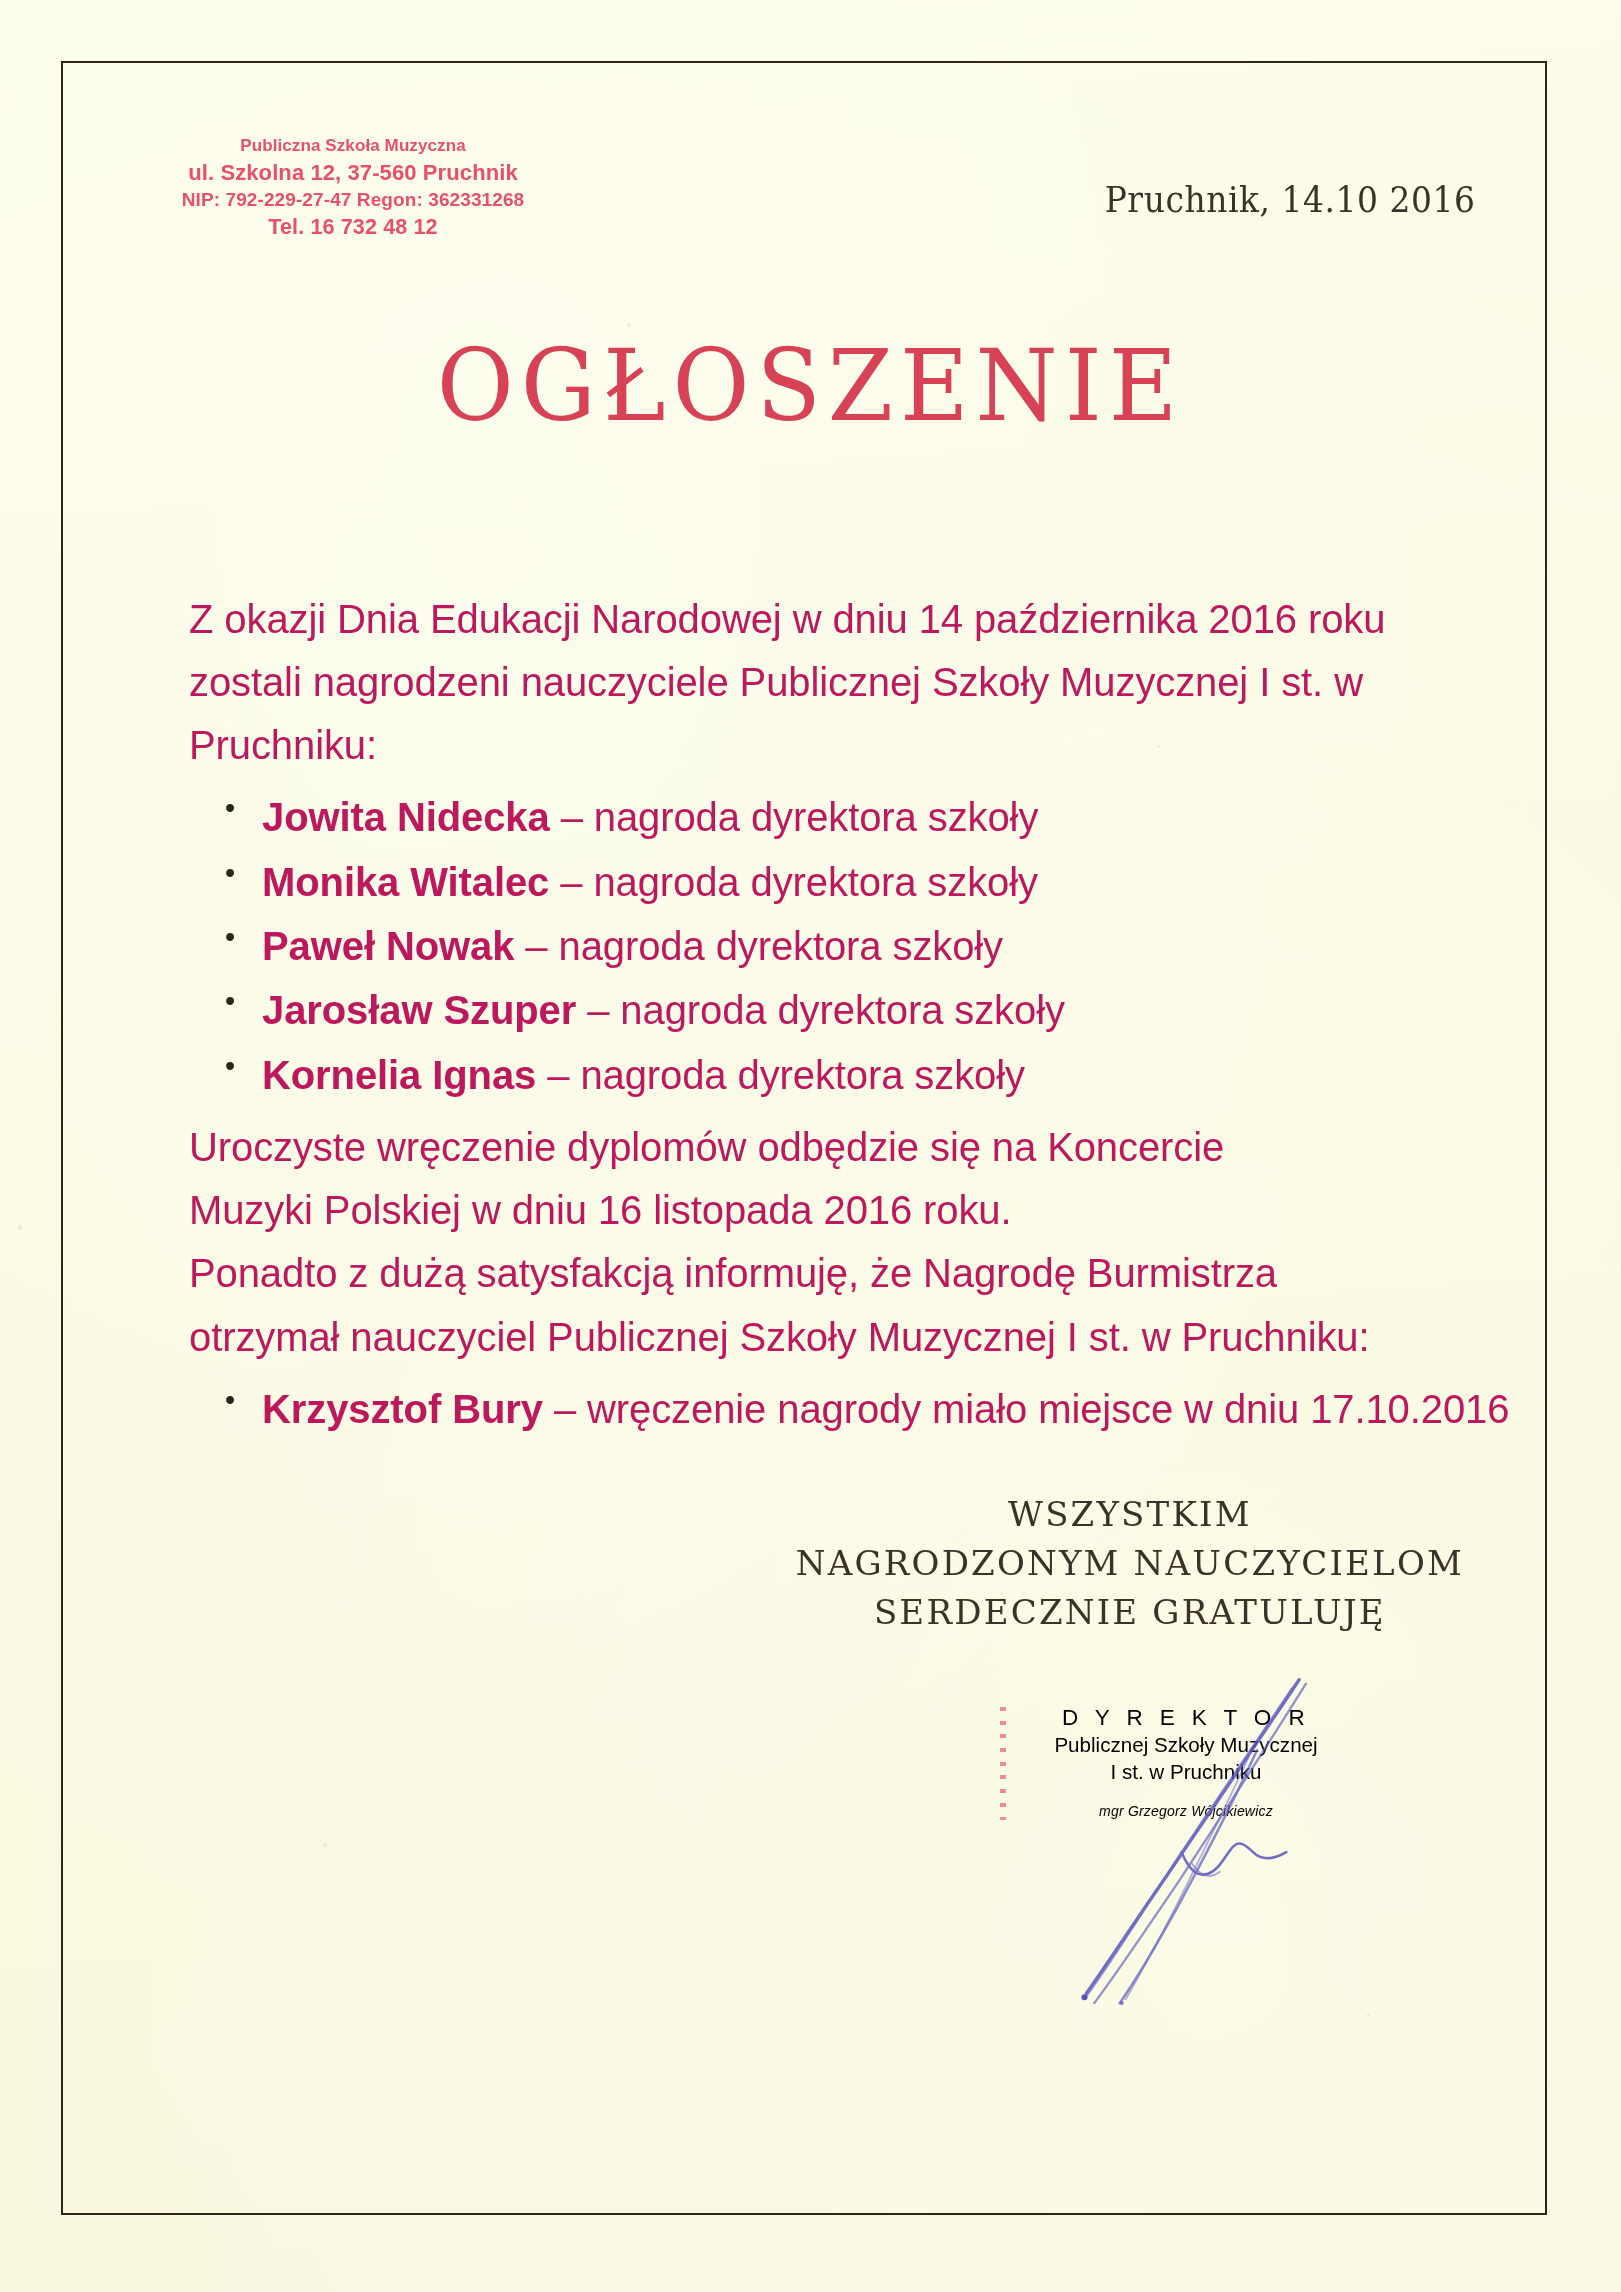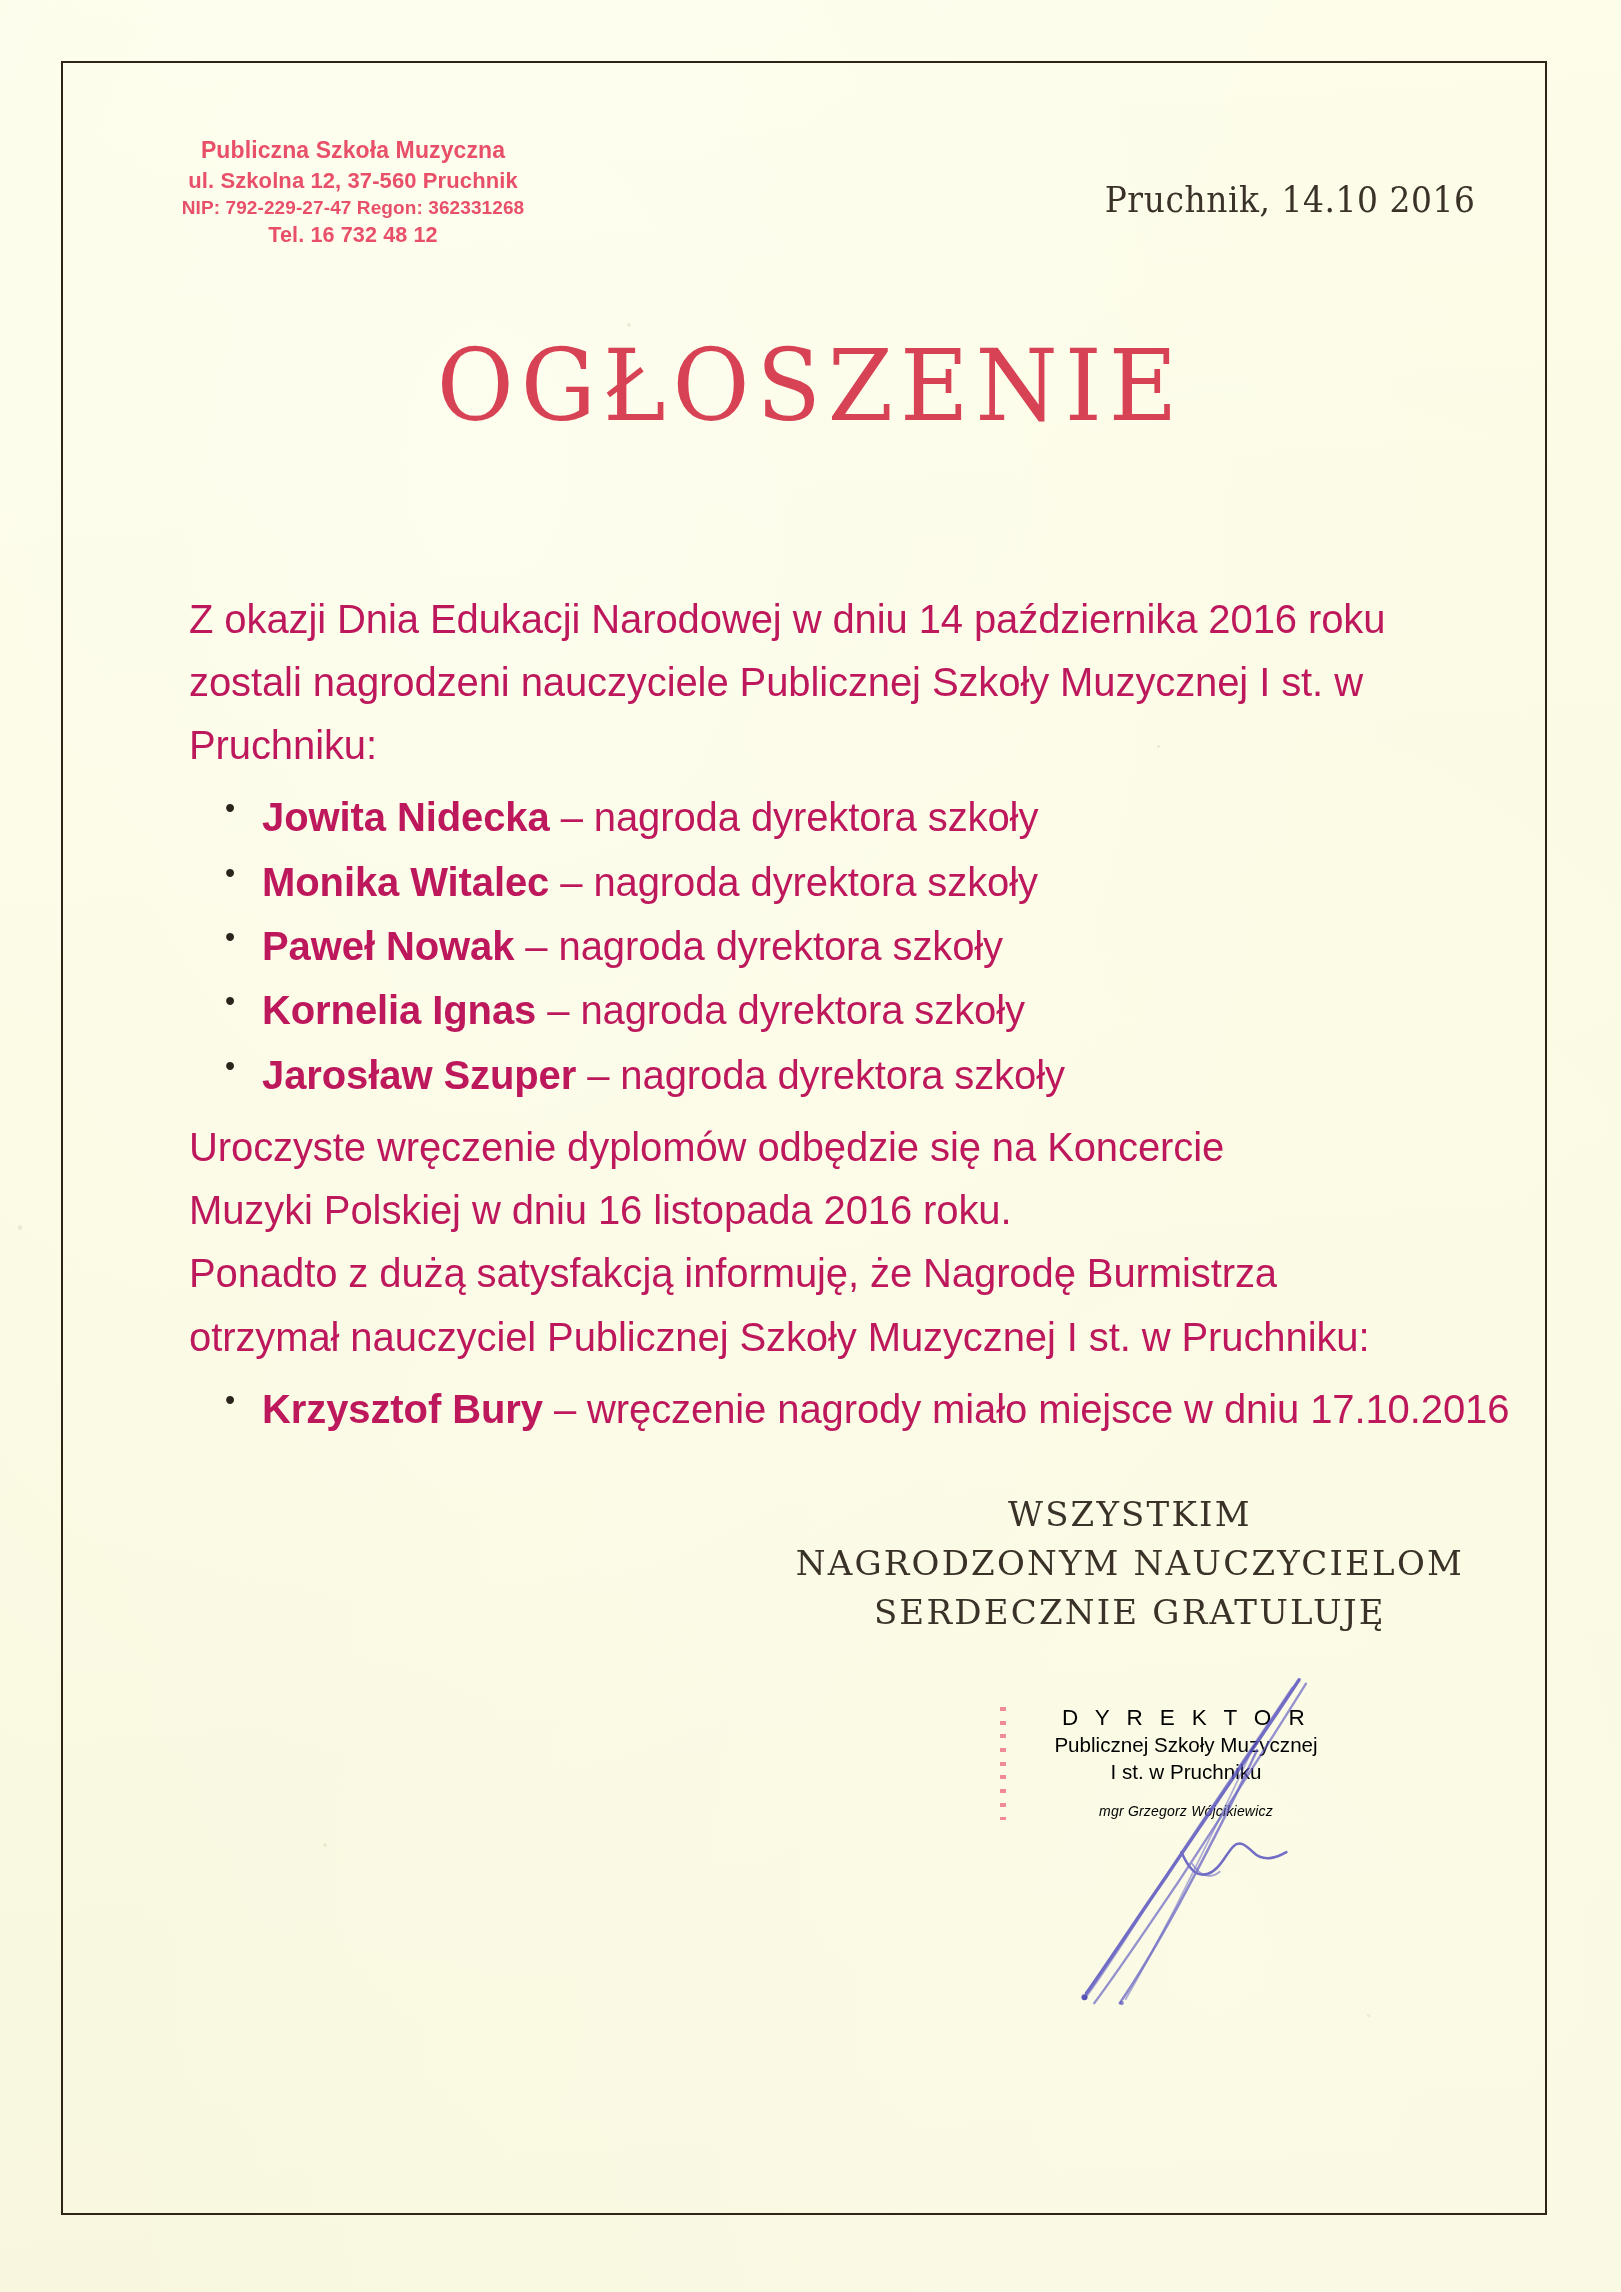--- a/index.html
+++ b/index.html
@@ -50,21 +50,21 @@
     top: 135px;
     width: 510px;
     text-align: center;
     color: #e8506a;
     font-family: "Liberation Sans", sans-serif;
     font-weight: 700;
     line-height: 1.34;
     letter-spacing: 0.1px;
   }
   .stamp-header .l1,
-  .stamp-header .l2 { font-size: 23px; }
+  .stamp-header .l2 { font-size: 17px; }
   .stamp-header .l3 { font-size: 22px; }
   .stamp-header .l4 { font-size: 19px; }
   .stamp-header .l5 { font-size: 21.6px; }
 
   .place-date {
     position: absolute;
     right: 145px;
     top: 180px;
     font-size: 35px;
     color: #3a3128;
@@ -250,25 +250,25 @@
     </li>
     <li>
       <span class="person">Monika Witalec</span>
       <span class="award-desc">– nagroda dyrektora szkoły</span>
     </li>
     <li>
       <span class="person">Paweł Nowak</span>
       <span class="award-desc">– nagroda dyrektora szkoły</span>
     </li>
     <li>
+      <span class="person">Jarosław Szuper</span>
+      <span class="award-desc">– nagroda dyrektora szkoły</span>
+    </li>
+    <li>
       <span class="person">Kornelia Ignas</span>
-      <span class="award-desc">– nagroda dyrektora szkoły</span>
-    </li>
-    <li>
-      <span class="person">Jarosław Szuper</span>
       <span class="award-desc">– nagroda dyrektora szkoły</span>
     </li>
   </ul>
 
   <p class="para-ceremony">Uroczyste wręczenie dyplomów odbędzie się na Koncercie Muzyki Polskiej w dniu 16 listopada 2016 roku.</p>
 
   <p class="para-mayor">Ponadto z dużą satysfakcją informuję, że Nagrodę Burmistrza otrzymał nauczyciel Publicznej Szkoły Muzycznej I st. w Pruchniku:</p>
 
   <ul class="mayor-list">
     <li>

